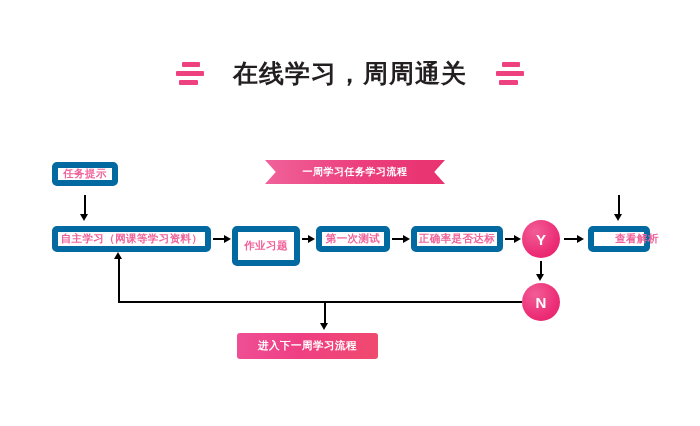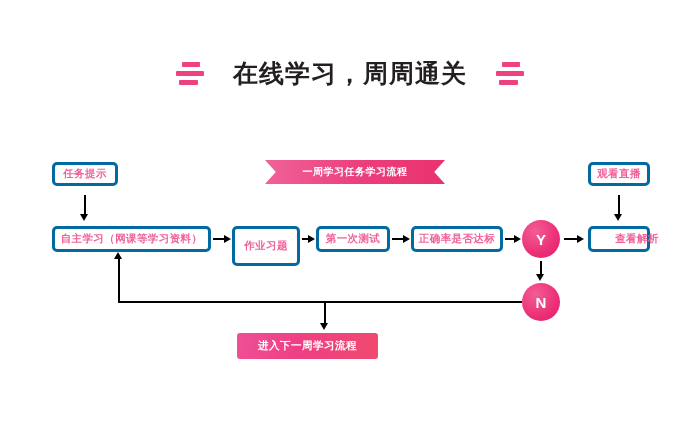--- a/index.html
+++ b/index.html
@@ -40,21 +40,21 @@
     text-align:right;
   }
   .ribbon-text{
     color:#ffffff;font-size:10px;font-weight:bold;letter-spacing:.5px;
     white-space:nowrap;
   }
 
   
   .node{
     position:absolute;box-sizing:border-box;
-    border:3px solid #0369a1;border-radius:5px;background:#ffffff;
+    border:6px solid #0369a1;border-radius:5px;background:#ffffff;
     display:flex;align-items:center;justify-content:center;
     color:#f0629a;font-size:10.5px;font-weight:bold;white-space:nowrap;
     letter-spacing:.4px;
   }
 
   
   .circle{
     position:absolute;width:38px;height:38px;border-radius:50%;
     background:radial-gradient(circle at 35% 30%,#f25d96 0%,#ec2f77 60%,#e41c68 100%);
     display:flex;align-items:center;justify-content:center;
@@ -100,23 +100,20 @@
   </div>
 
   <div class="ribbon">
     <span class="ribbon-text">一周学习任务学习流程</span>
   </div>
 
   <div class="node" style="left:52px;top:162px;width:66px;height:24px;">
     <span>任务提示</span>
   </div>
 
-  <div class="node" style="left:588px;top:162px;width:62px;height:24px;">
-    <span>观看直播</span>
-  </div>
 
   <div class="node" style="left:52px;top:226px;width:159px;height:26px;">
     <span>自主学习（网课等学习资料）</span>
   </div>
 
   <div class="node" style="left:232px;top:226px;width:68px;height:40px;">
     <span>作业习题</span>
   </div>
 
   <div class="node" style="left:316px;top:226px;width:74px;height:26px;align-items:center;">

